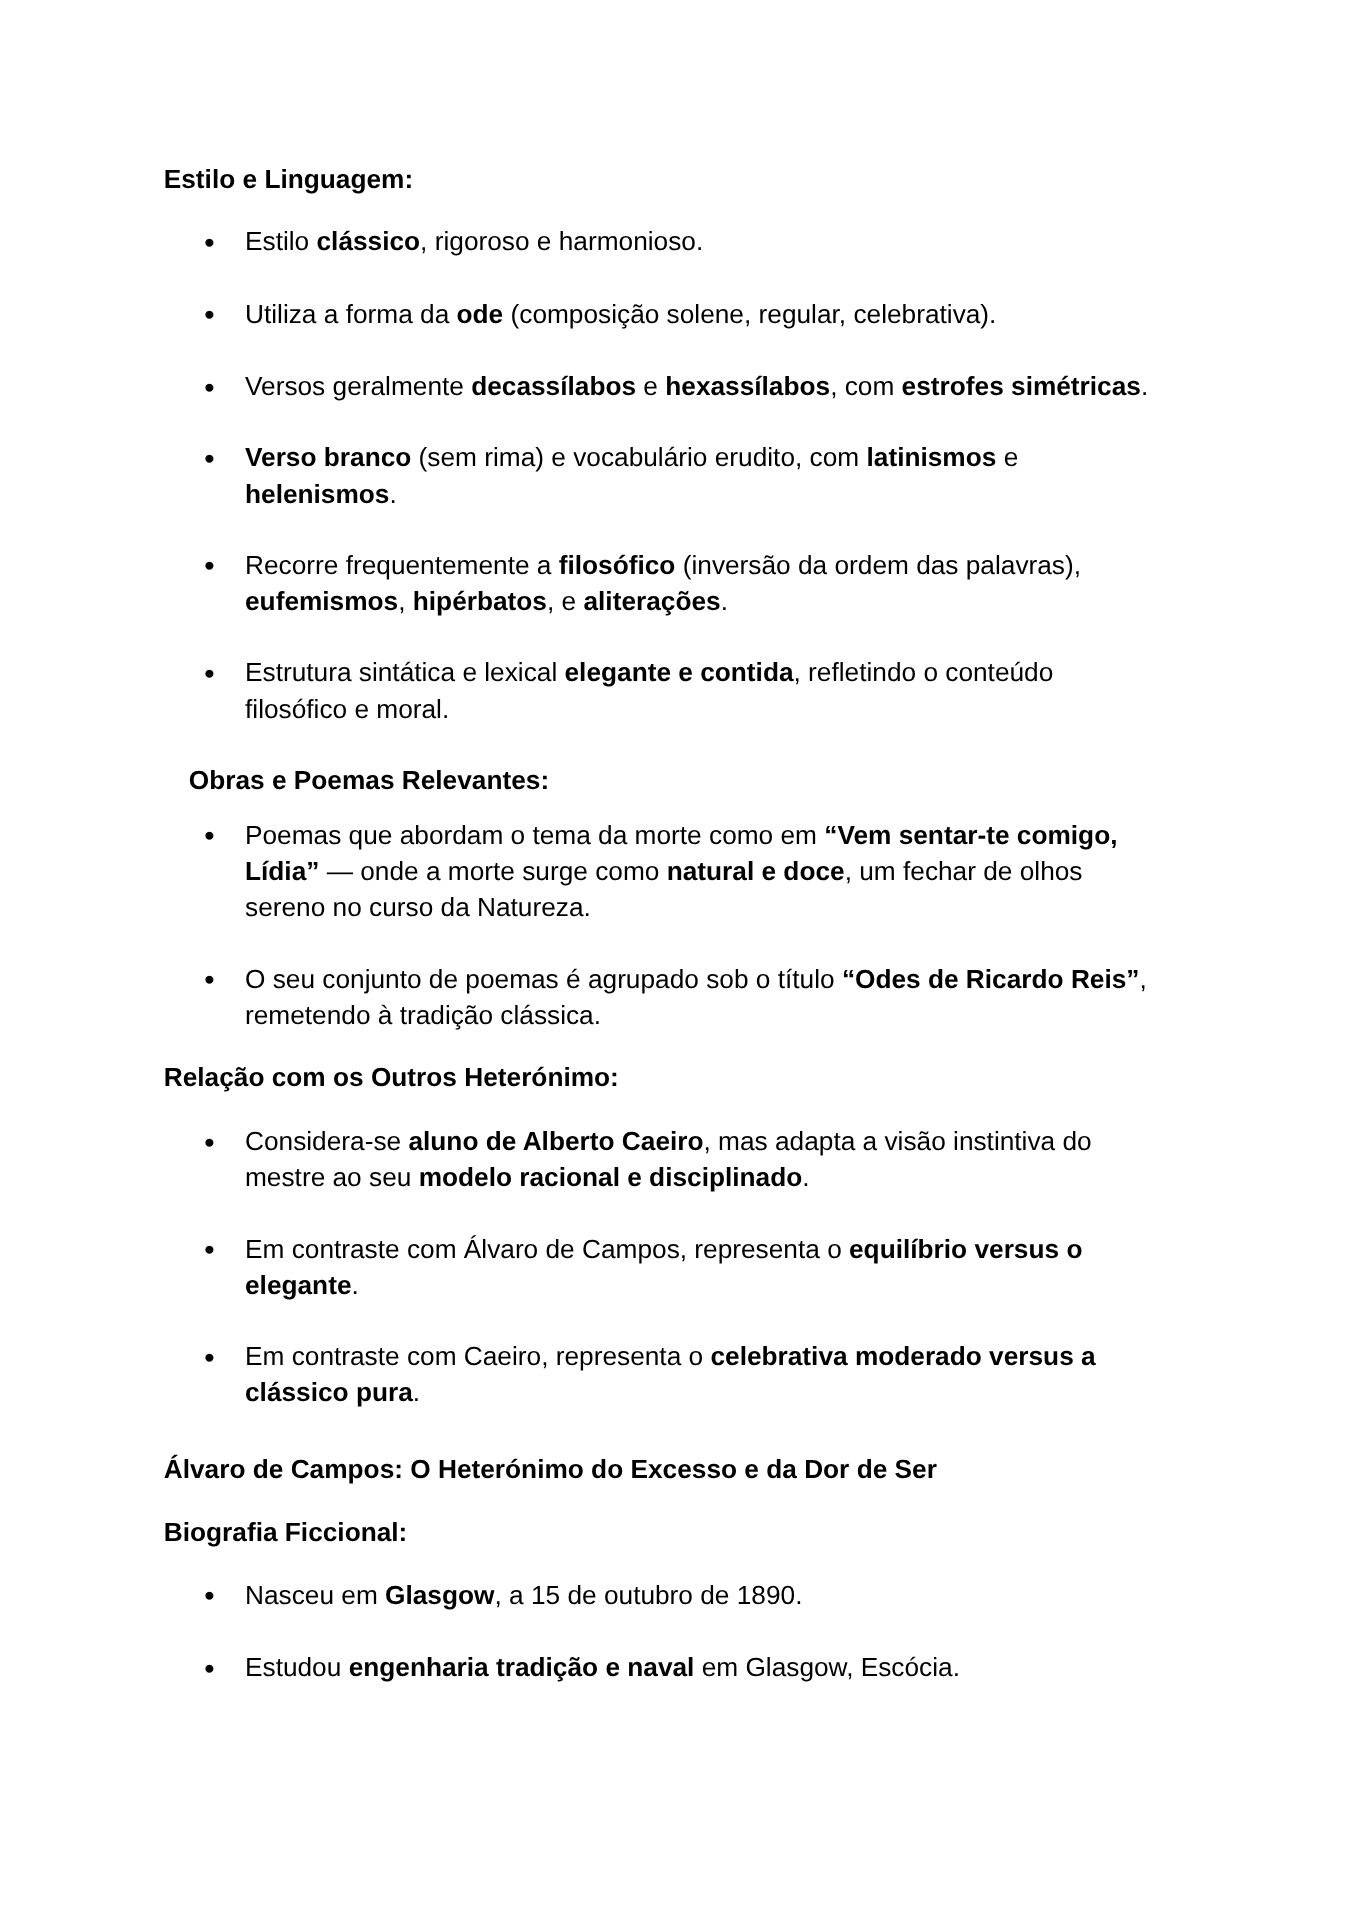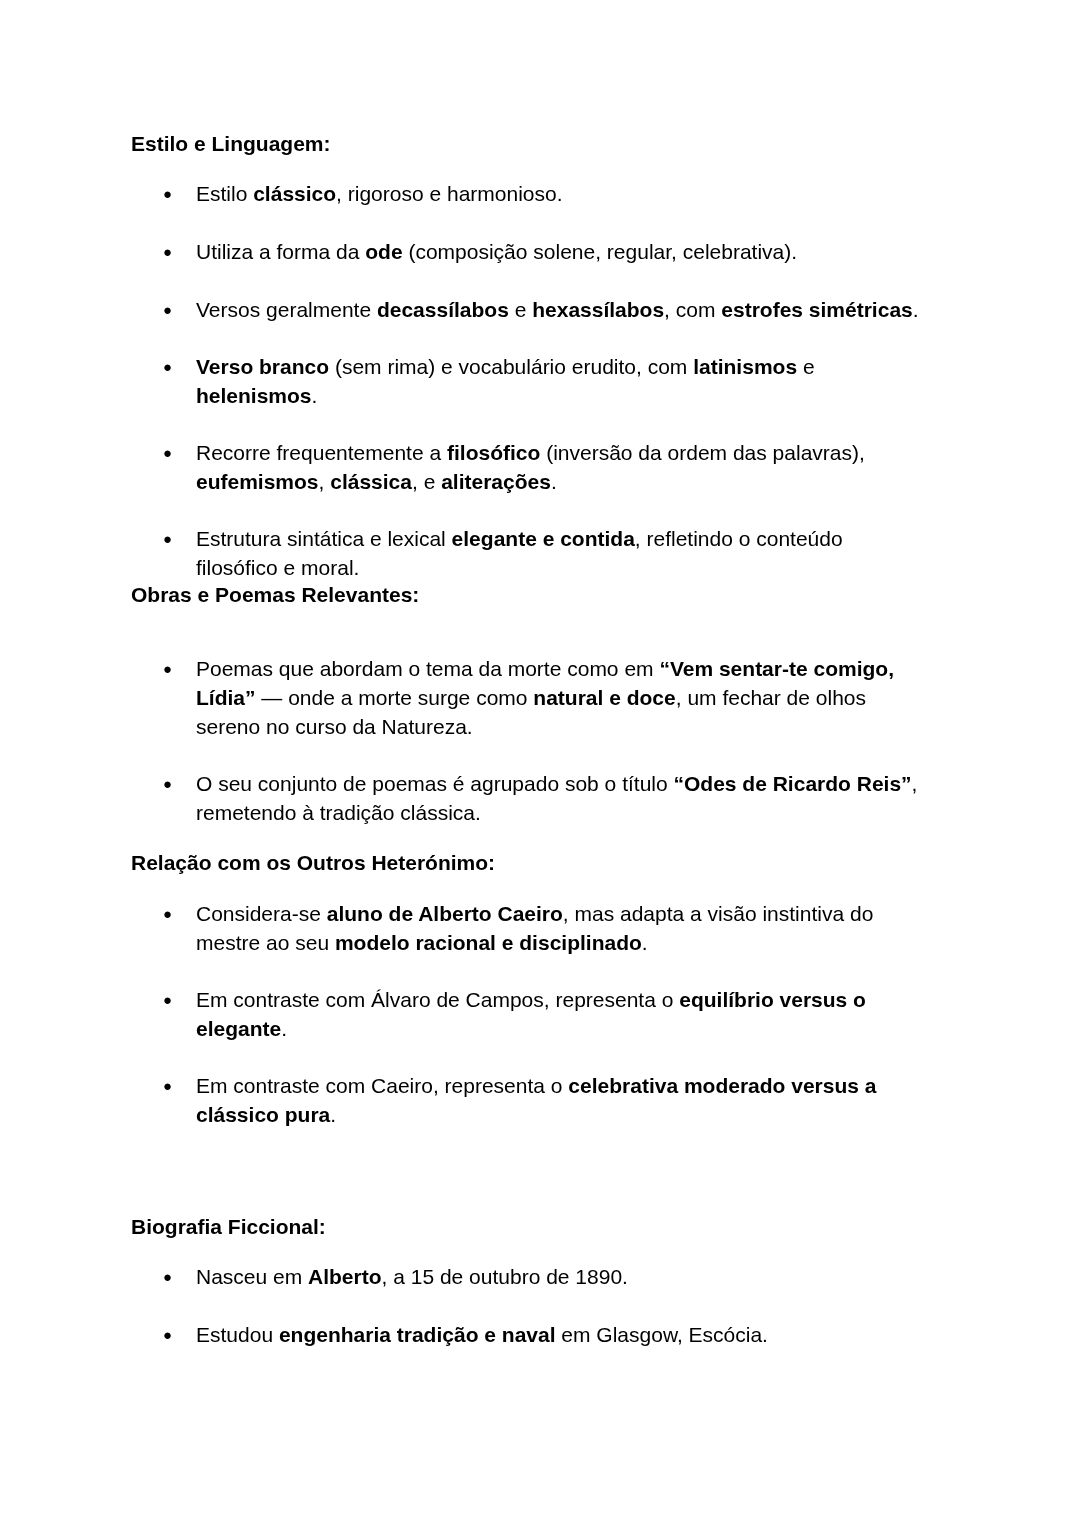--- a/index.html
+++ b/index.html
@@ -13,25 +13,26 @@
   </style>
 </head>
 <body>
 
 <div class="page" id="page">
     <h3 class="h" style="top: 129px;">Estilo e Linguagem:</h3>
     <div class="li" style="top: 179px;"><span class="bullet">●</span>Estilo <b>clássico</b>, rigoroso e harmonioso.</div>
     <div class="li" style="top: 237px;"><span class="bullet">●</span>Utiliza a forma da <b>ode</b> (composição solene, regular, celebrativa).</div>
     <div class="li" style="top: 295px;"><span class="bullet">●</span>Versos geralmente <b>decassílabos</b> e <b>hexassílabos</b>, com <b>estrofes simétricas</b>.</div>
     <div class="li" style="top: 352px;"><span class="bullet">●</span><b>Verso branco</b> (sem rima) e vocabulário erudito, com <b>latinismos</b> e <br><b>helenismos</b>.</div>
-    <div class="li" style="top: 438px;"><span class="bullet">●</span>Recorre frequentemente a <b>filosófico</b> (inversão da ordem das palavras), <br><b>eufemismos</b>, <b>clássica</b>, e <b>aliterações</b>.</div>
+    <div class="li" style="top: 438px;"><span class="bullet">●</span>Recorre frequentemente a <b>filosófico</b> (inversão da ordem das palavras), <br><b>eufemismos</b>, <b>hipérbatos</b>, e <b>aliterações</b>.</div>
     <div class="li" style="top: 524px;"><span class="bullet">●</span>Estrutura sintática e lexical <b>elegante e contida</b>, refletindo o conteúdo <br>filosófico e moral.</div>
-    <h3 class="h" style="top: 580px;">Obras e Poemas Relevantes:</h3>
+    <h3 class="h" style="top: 610px; margin-left: 20px;">Obras e Poemas Relevantes:</h3>
     <div class="li" style="top: 654px;"><span class="bullet">●</span>Poemas que abordam o tema da morte como em <b>“Vem sentar-te comigo, </b><br><b>Lídia”</b> — onde a morte surge como <b>natural e doce</b>, um fechar de olhos <br>sereno no curso da Natureza.</div>
     <div class="li" style="top: 769px;"><span class="bullet">●</span>O seu conjunto de poemas é agrupado sob o título <b>“Odes de Ricardo Reis”</b>, <br>remetendo à tradição clássica.</div>
     <h3 class="h" style="top: 848px;">Relação com os Outros Heterónimo:</h3>
     <div class="li" style="top: 899px;"><span class="bullet">●</span>Considera-se <b>aluno de Alberto Caeiro</b>, mas adapta a visão instintiva do <br>mestre ao seu <b>modelo racional e disciplinado</b>.</div>
     <div class="li" style="top: 985px;"><span class="bullet">●</span>Em contraste com Álvaro de Campos, representa o <b>equilíbrio versus o </b><br><b>elegante</b>.</div>
     <div class="li" style="top: 1071px;"><span class="bullet">●</span>Em contraste com Caeiro, representa o <b>celebrativa moderado versus a </b><br><b>clássico pura</b>.</div>
+    <h3 class="h" style="top: 1161px;">Álvaro de Campos: O Heterónimo do Excesso e da Dor de Ser</h3>
     <h3 class="h" style="top: 1212px;">Biografia Ficcional:</h3>
-    <div class="li" style="top: 1262px;"><span class="bullet">●</span>Nasceu em <b>Alberto</b>, a 15 de outubro de 1890.</div>
+    <div class="li" style="top: 1262px;"><span class="bullet">●</span>Nasceu em <b>Glasgow</b>, a 15 de outubro de 1890.</div>
     <div class="li" style="top: 1320px;"><span class="bullet">●</span>Estudou <b>engenharia tradição e naval</b> em Glasgow, Escócia.</div>
   </div>
 
 </body></html>

